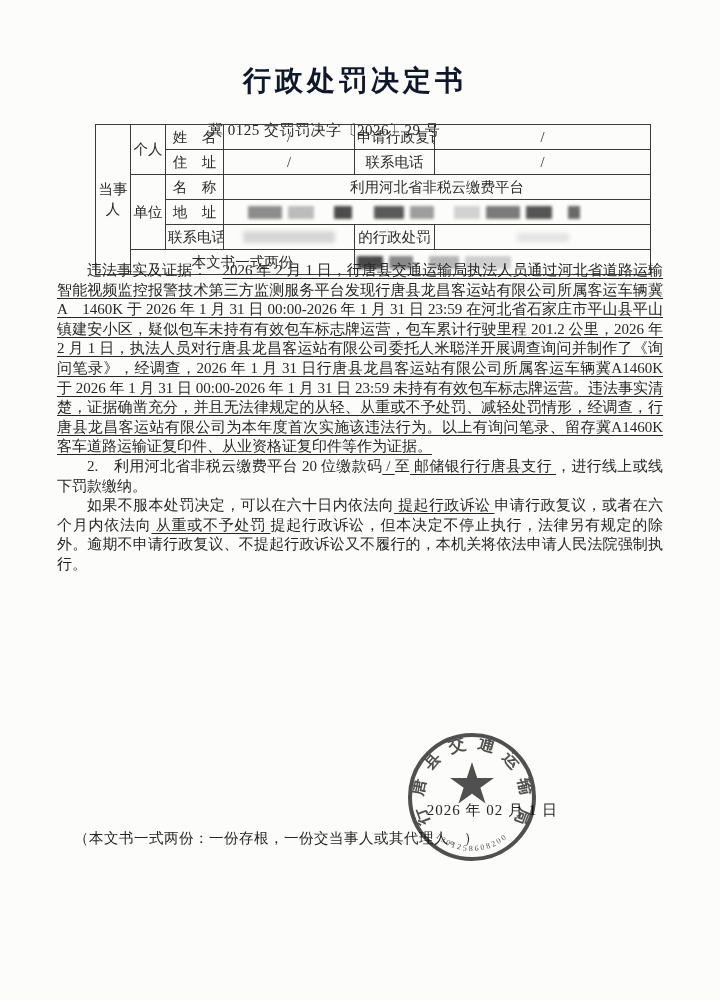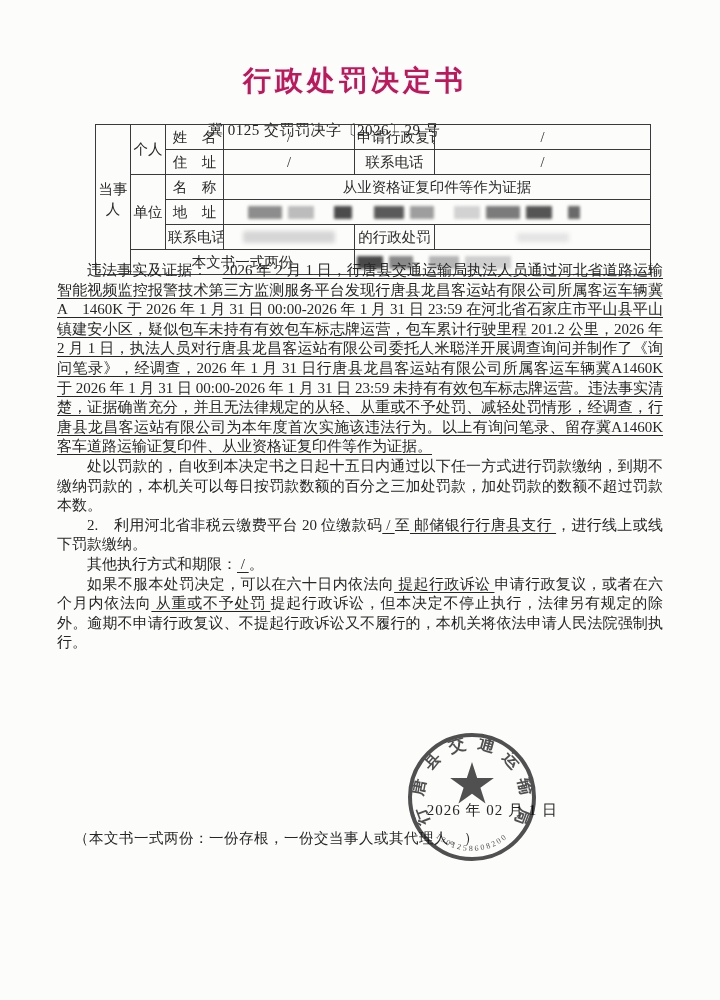--- a/index.html
+++ b/index.html
@@ -8,21 +8,21 @@
     background:#fcfcfb;
     font-family:"Liberation Serif","DejaVu Serif",serif;
     color:#262626;
     position:relative;
     overflow:hidden;
   }
   .page{position:absolute;inset:0;}
   .doc-title{
     position:absolute;top:62px;left:0;width:710px;
     text-align:center;font-size:28px;font-weight:bold;letter-spacing:4px;
-    color:#be185d;
+    color:#0f172a;
   }
   .doc-number{
     position:absolute;top:101px;left:0;width:648px;
     text-align:center;font-size:15px;letter-spacing:.5px;margin-top:20px;
   }
   table.party{
     position:absolute;top:124px;left:95px;width:555px;
     border-collapse:collapse;table-layout:fixed;
     font-size:14.5px;color:#2a2a2a;
   }
@@ -83,21 +83,21 @@
     </tr>
     <tr>
       <td class="nowrap">住　址</td>
       <td>/</td>
       <td class="nowrap">联系电话</td>
       <td>/</td>
     </tr>
     <tr>
       <td rowspan="3">单位</td>
       <td class="nowrap">名　称</td>
-      <td colspan="3">从业资格证复印件等作为证据</td>
+      <td colspan="3">利用河北省非税云缴费平台</td>
     </tr>
     <tr>
       <td class="nowrap">地　址</td>
       <td colspan="3">
         <div class="redact-row">
           <span class="rb" style="width:34px;background:#8d8d8d"></span>
               <span class="rb" style="width:26px;background:#bcbcbc"></span>
               <span class="rb" style="width:18px;background:#4c4c4c;margin-left:14px"></span>
               <span class="rb" style="width:30px;background:#5a5a5a;margin-left:16px"></span>
               <span class="rb" style="width:24px;background:#9e9e9e"></span>
@@ -129,27 +129,25 @@
         </div>
       </td>
     </tr>
   </tbody>
     </table>
 
   <div class="body-text">
     <p><span>违法事实及证据：　</span><span class="u">2026 年 2 月 1 日，行唐县交通运输局执法人员通过河北省道路运输智能视频监控报警技术第三方监测服务平台发现行唐县龙昌客运站有限公司所属客运车辆冀A　1460K 于 2026 年 1 月 31 日 00:00-2026 年 1 月 31 日 23:59 在河北省石家庄市平山县平山镇建安小区，疑似包车未持有有效包车标志牌运营，包车累计行驶里程 201.2 公里，2026 年 2 月 1 日，执法人员对行唐县龙昌客运站有限公司委托人米聪洋开展调查询问并制作了《询问笔录》，经调查，2026 年 1 月 31 日行唐县龙昌客运站有限公司所属客运车辆冀A1460K 于 2026 年 1 月 31 日 00:00-2026 年 1 月 31 日 23:59 未持有有效包车标志牌运营。违法事实清楚，证据确凿充分，并且无法律规定的从轻、从重或不予处罚、减轻处罚情形，经调查，行唐县龙昌客运站有限公司为本年度首次实施该违法行为。以上有询问笔录、留存冀A1460K 客车道路运输证复印件、从业资格证复印件等作为证据。</span></p>
 
 
-    <p>处以罚款的，自收到本决定书之日起十五日内通过以下任一方式进行罚款缴纳，到期不缴纳罚款的，本机关可以每日按罚款数额的百分之三加处罚款，加处罚款的数额不超过罚款本数。</p>
 
 
     <p><span>2.　利用河北省非税云缴费平台 20 位缴款码</span><span class="u"> / </span><span>至</span><span class="u"> 邮储银行行唐县支行 </span><span>，进行线上或线下罚款缴纳。</span></p>
 
 
-    <p><span>其他执行方式和期限：</span><span class="u"> / </span><span>。</span></p>
 
     <p><span>如果不服本处罚决定，可以在六十日内依法向</span><span class="u"> 提起行政诉讼 </span><span>申请行政复议，或者在六个月内依法向</span><span class="u"> 从重或不予处罚 </span><span>提起行政诉讼，但本决定不停止执行，法律另有规定的除外。逾期不申请行政复议、不提起行政诉讼又不履行的，本机关将依法申请人民法院强制执行。</span></p>
   </div>
 
   <div class="date-line">2026 年 02 月 1 日</div>
 
   <div class="footnote">（本文书一式两份：一份存根，一份交当事人或其代理人。）</div>
 
   <svg class="seal" viewBox="0 0 136 136">
     <circle cx="68" cy="68" r="62" fill="none" stroke="#3e3e3e" stroke-width="4"></circle>

